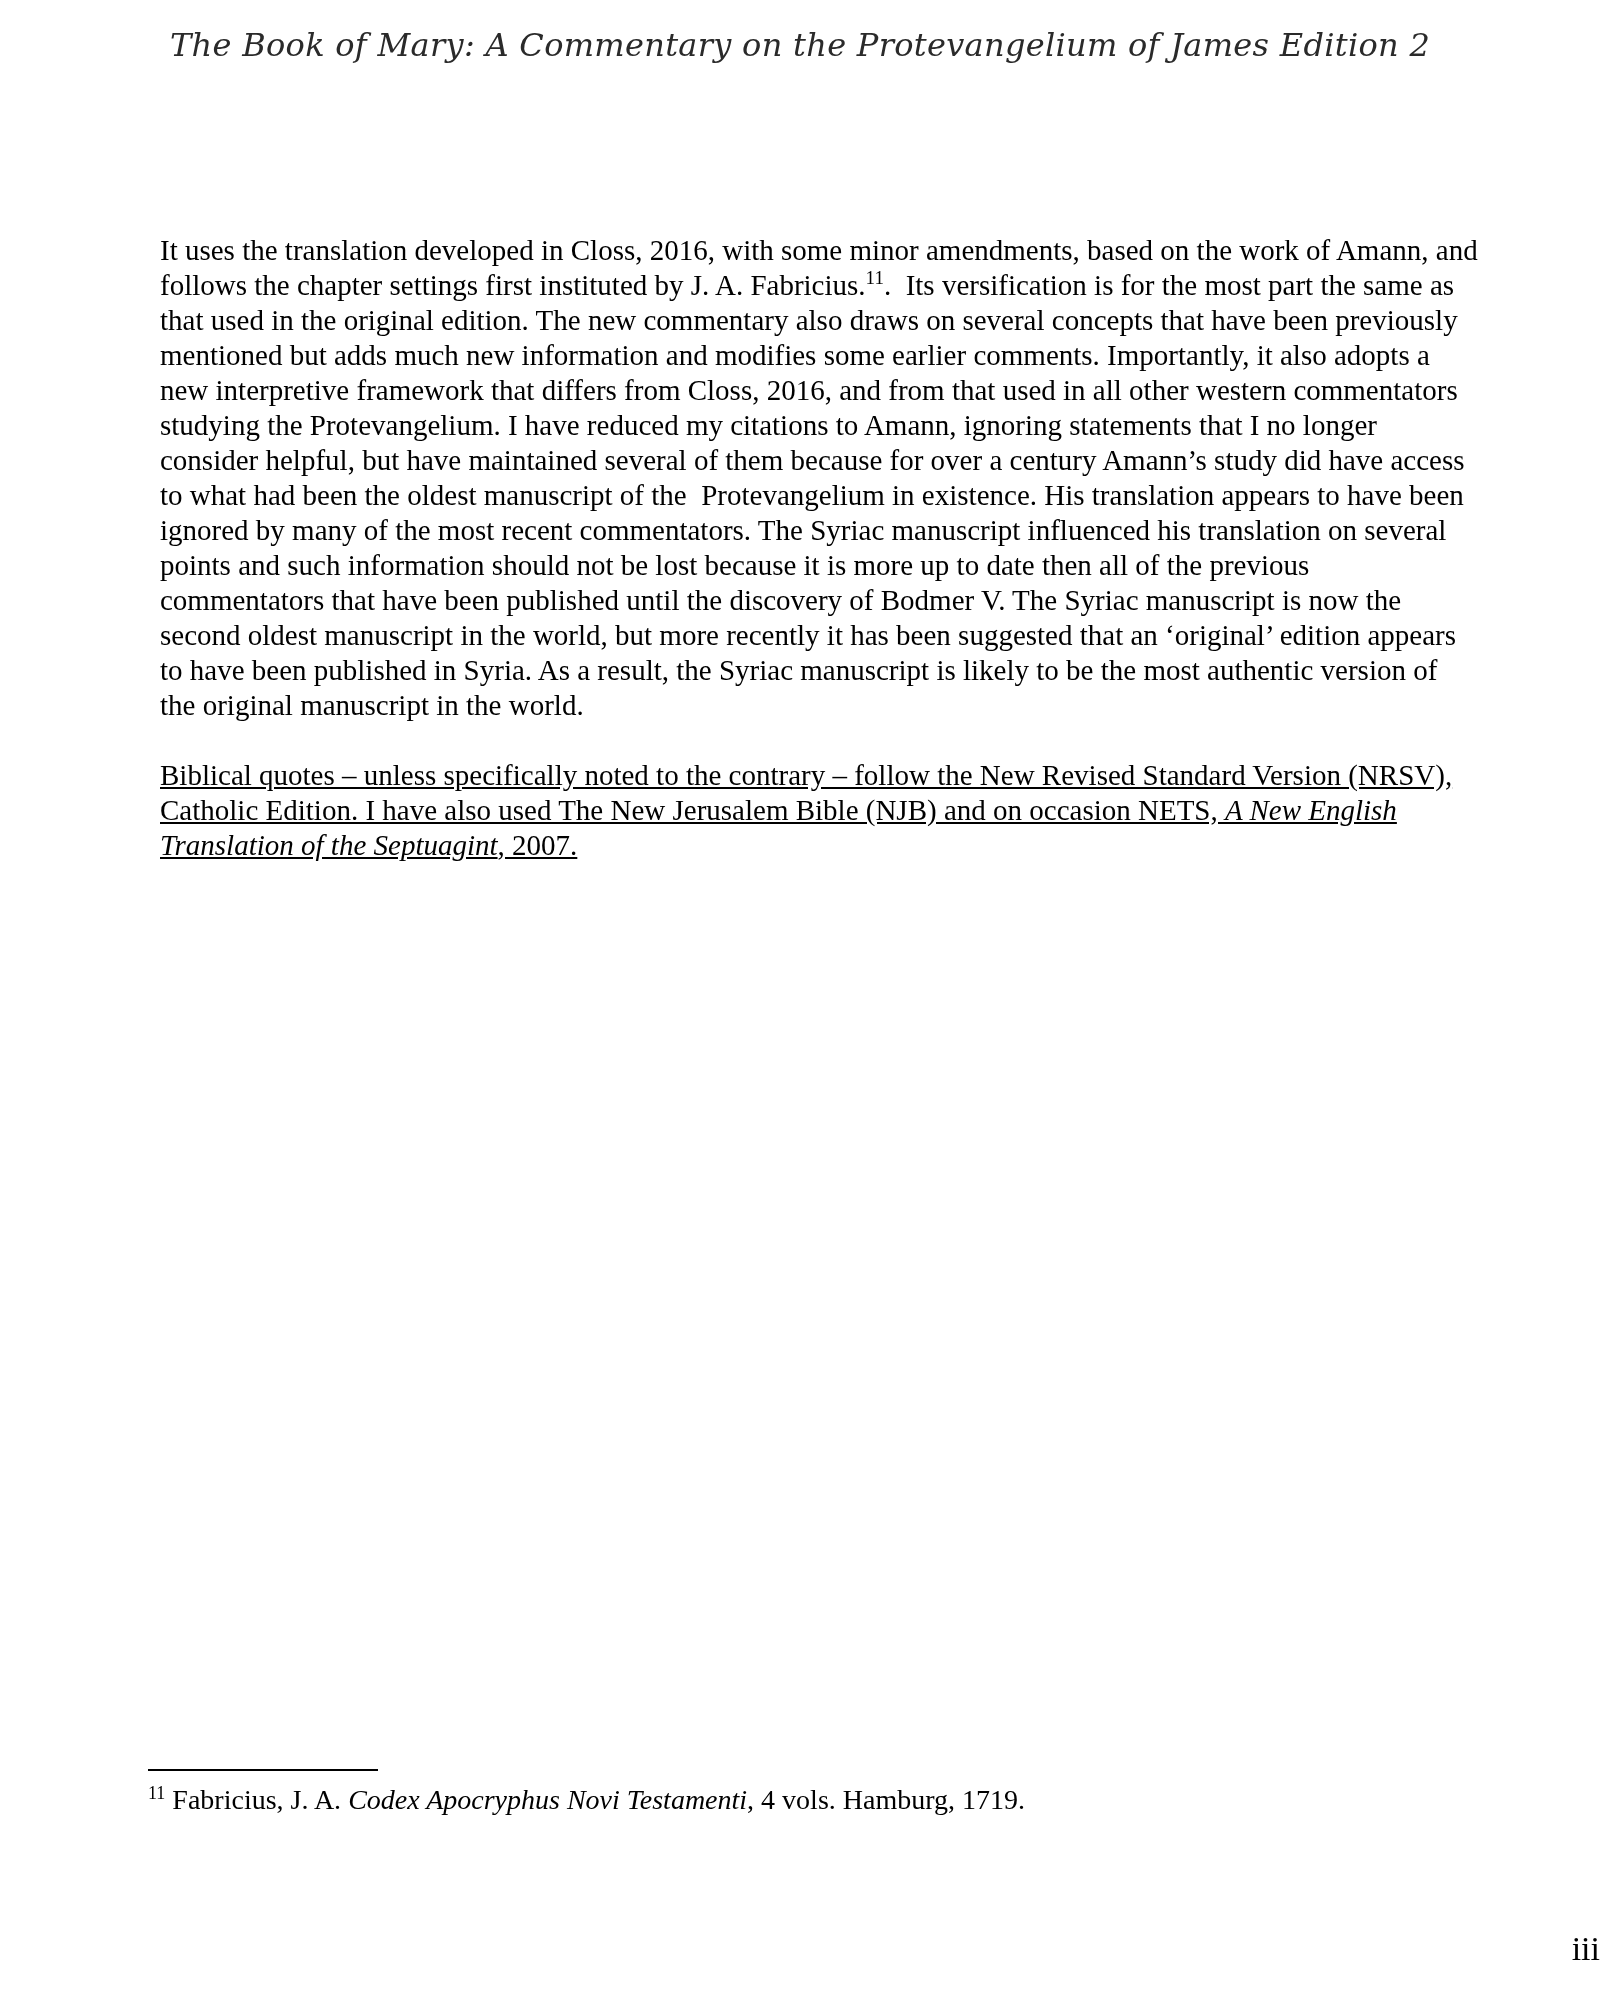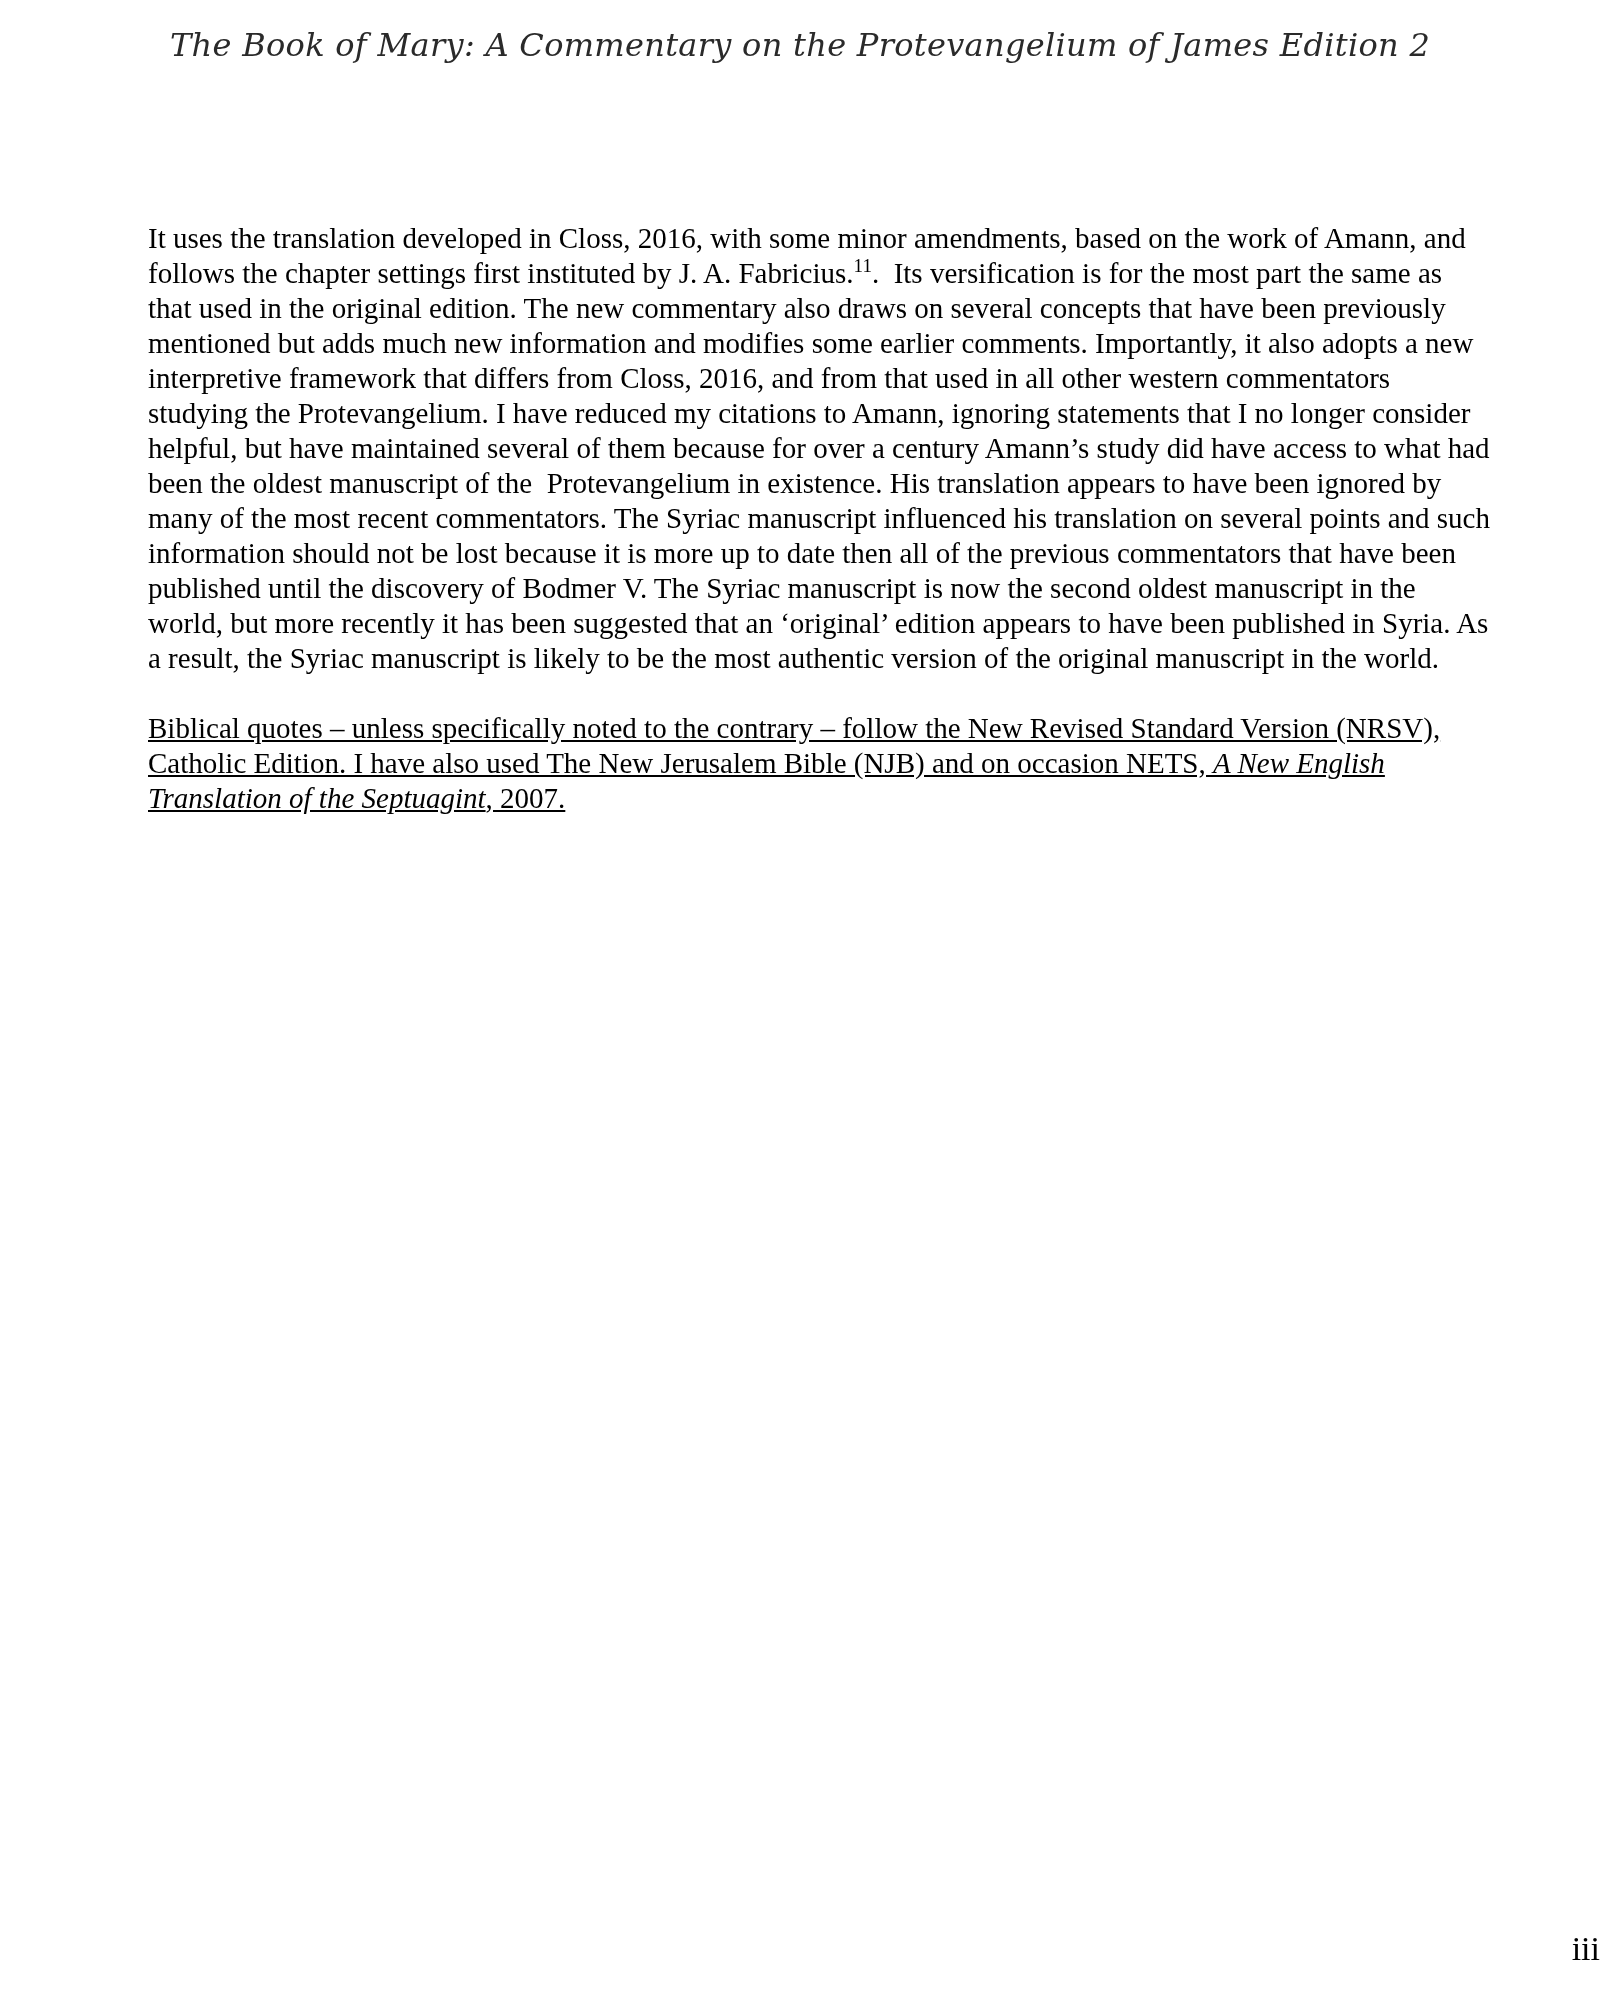--- a/index.html
+++ b/index.html
@@ -37,21 +37,21 @@
   .main-text {
     position: absolute;
     top: 221px;
     left: 148px;
     width: 1344px;
     font-size: 29px;
     line-height: 35px;
     text-align: left;
   }
   .main-text p {
-    margin: 0;
+    margin: 12px;
     padding: 0;
   }
   .para-2 {
     margin-top: 35px !important;
     text-decoration: underline;
   }
   sup.fn-ref {
     font-size: 19px;
     line-height: 0;
     vertical-align: super;
@@ -96,16 +96,20 @@
 <div class="page">
 
   <div class="running-header">The Book of Mary: A Commentary on the Protevangelium of James Edition 2</div>
 
   <div class="main-text">
     <p class="para-1"><span>It uses the translation developed in Closs, 2016, with some minor amendments, based on the work of Amann, and follows the chapter settings first instituted by J. A. Fabricius.</span><sup class="fn-ref">11</sup><span>.&nbsp; Its versification is for the most part the same as that used in the original edition. The new commentary also draws on several concepts that have been previously mentioned but adds much new information and modifies some earlier comments. Importantly, it also adopts a new interpretive framework that differs from Closs, 2016, and from that used in all other western commentators studying the Protevangelium. I have reduced my citations to Amann, ignoring statements that I no longer consider helpful, but have maintained several of them because for over a century Amann’s study did have access to what had been the oldest manuscript of the &nbsp;Protevangelium in existence. His translation appears to have been ignored by many of the most recent commentators. The Syriac manuscript influenced his translation on several points and such information should not be lost because it is more up to date then all of the previous commentators that have been published until the discovery of Bodmer V. The Syriac manuscript is now the second oldest manuscript in the world, but more recently it has been suggested that an ‘original’ edition appears to have been published in Syria. As a result, the Syriac manuscript is likely to be the most authentic version of the original manuscript in the world.</span></p>
 
     <p class="para-2"><span>Biblical quotes – unless specifically noted to the contrary – follow the New Revised Standard Version (NRSV), Catholic Edition. I have also used The New Jerusalem Bible (NJB) and on occasion NETS, </span><span class="italic-seg">A New English Translation of the Septuagint</span><span>, 2007.</span></p>
   </div>
 
+  <div class="footnote-block">
+    <div class="footnote-separator"></div>
+    <p class="footnote-text"><sup class="fn-marker">11</sup><span> Fabricius, J. A. </span><span class="italic-seg">Codex Apocryphus Novi Testamenti</span><span>, 4 vols. Hamburg, 1719.</span></p>
+  </div>
 
   <div class="page-number">iii</div>
 
 </div>
 
 </body></html>

